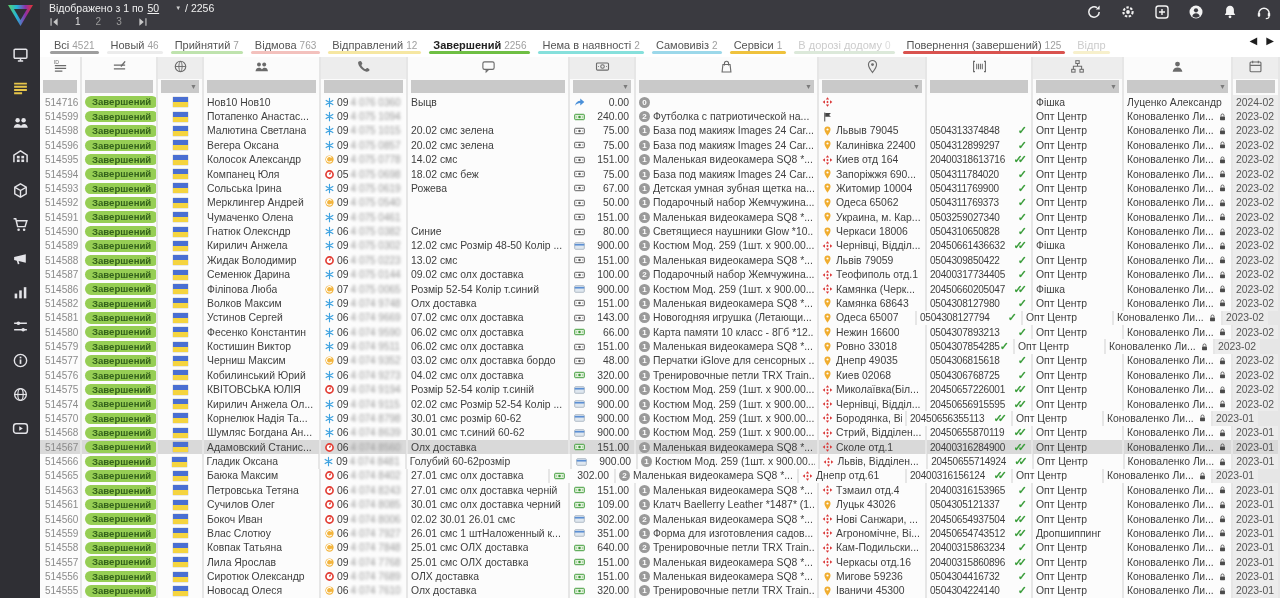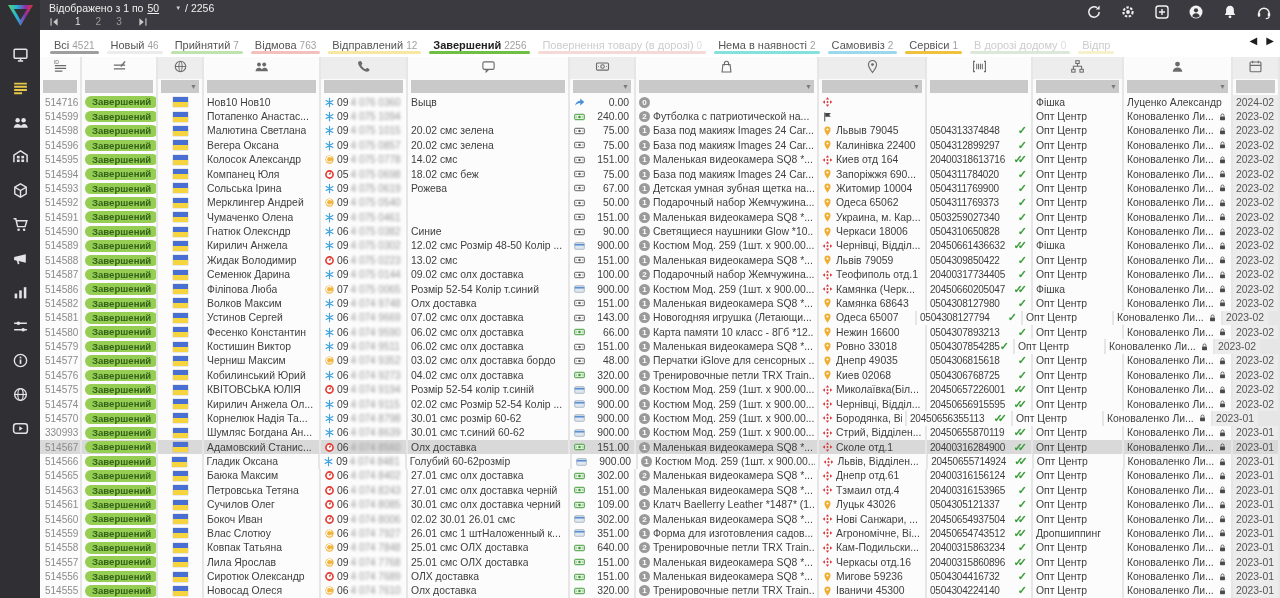--- a/index.html
+++ b/index.html
@@ -256,25 +256,25 @@
       </div>
   </header>
 
   <div id="tabs">
       <div class="tab"><span class="lbl">Всі</span><span class="cnt">4521</span><span class="ul" style="background:#9e9e9e"></span></div>
       <div class="tab"><span class="lbl">Новый</span><span class="cnt">46</span><span class="ul" style="background:#ececec"></span></div>
       <div class="tab"><span class="lbl">Прийнятий</span><span class="cnt">7</span><span class="ul" style="background:#bfe3ae"></span></div>
       <div class="tab"><span class="lbl">Відмова</span><span class="cnt">763</span><span class="ul" style="background:#f3c1bd"></span></div>
       <div class="tab"><span class="lbl">Відправлений</span><span class="cnt">12</span><span class="ul" style="background:#f6e7a2"></span></div>
       <div class="tab active"><span class="lbl">Завершений</span><span class="cnt">2256</span><span class="ul" style="background:#6fbf44"></span></div>
-      <div class="tab disabled"><span class="lbl">Повернення товару (в дорозі)</span><span class="cnt">0</span><span class="ul" style="background:#f5d9d7"></span></div>
       <div class="tab"><span class="lbl">Нема в наявності</span><span class="cnt">2</span><span class="ul" style="background:#86e0dc"></span></div>
       <div class="tab"><span class="lbl">Самовивіз</span><span class="cnt">2</span><span class="ul" style="background:#9cd8ea"></span></div>
       <div class="tab"><span class="lbl">Сервіси</span><span class="cnt">1</span><span class="ul" style="background:#efc23d"></span></div>
       <div class="tab disabled"><span class="lbl">В дорозі додому</span><span class="cnt">0</span><span class="ul" style="background:#dce9da"></span></div>
+      <div class="tab"><span class="lbl">Повернення (завершений)</span><span class="cnt">125</span><span class="ul" style="background:#d9534f"></span></div>
       <div class="tab disabled"><span class="lbl">Відпр</span><span class="ul" style="background:#f7f0cc"></span></div>
     </div>
   <div id="tab-arrows">
     <span>◀</span>
     <span>▶</span>
   </div>
 
   <div id="thead">
       <div class="hcol" style="width: 42px;">
         <div class="hic">
@@ -1071,21 +1071,21 @@
           <span class="tx">Синие</span>
         </div>
         <div class="cell c-price" style="width:66px">
           <span class="payic">
             <svg viewBox="0 0 16 16">
               <rect x="1.6" y="4.4" width="12.8" height="7.2" rx="1" fill="none" stroke="#5d5d5d" stroke-width="1.3"></rect>
               <circle cx="8" cy="8" r="1.7" fill="#5d5d5d"></circle>
               <path d="M3.4 8h1M11.6 8h1" stroke="#5d5d5d" stroke-width="1.2" fill="none"></path>
             </svg>
           </span>
-          <span class="price">90.00</span>
+          <span class="price">80.00</span>
         </div>
         <div class="cell c-product" style="width:183px">
           <span class="qty">1</span>
           <span class="tx">Светящиеся наушники Glow *10...</span>
         </div>
         <div class="cell c-city" style="width:108px">
           <span class="shipic">
             <svg viewBox="0 0 16 16">
               <path d="M8 1.4a4.4 4.4 0 0 1 4.4 4.4C12.4 9.2 8 14.8 8 14.8S3.6 9.2 3.6 5.8A4.4 4.4 0 0 1 8 1.4z" fill="#f0ad2f"></path>
               <circle cx="8" cy="5.8" r="1.6" fill="#fff"></circle>
@@ -2030,21 +2030,21 @@
               <path d="M5.4 7V5.2a2.6 2.6 0 0 1 5.2 0V7" fill="none" stroke="#4c4c4c" stroke-width="1.5"></path>
             </svg>
           </span>
         </div>
         <div class="cell c-date" style="width:47px">
           <span class="tx">2023-01</span>
         </div>
       </div>
       <div class="row">
         <div class="cell c-id" style="width:42px">
-          <span class="cid">330993</span>
+          <span class="cid">514568</span>
         </div>
         <div class="cell c-status" style="width:76px">
           <span class="pill">Завершений</span>
         </div>
         <div class="cell c-country" style="width:46px">
           <span class="uaflag">
             <i class="fb"></i>
             <i class="fy"></i>
           </span>
         </div>
@@ -2266,21 +2266,21 @@
         <div class="cell c-phone" style="width:87px">
           <span class="opic">
             <svg viewBox="0 0 16 16">
               <circle cx="8" cy="8" r="5.2" fill="#fff" stroke="#e23b32" stroke-width="2.4"></circle>
               <path d="M9.8 4.6c-1.6.5-2.7 1.8-2.6 3.5.6.5 2.3.2 2.7-1.2.3-.9 0-1.8-.1-2.3z" fill="#e23b32"></path>
             </svg>
           </span>
           <span>06</span>
           <span class="blur">4 074 8402</span>
         </div>
-        <div class="cell c-comment" style="width:162px">
+        <div class="cell c-comment" style="width:142px">
           <span class="tx">27.01 смс олх доставка</span>
         </div>
         <div class="cell c-price" style="width:66px">
           <span class="payic">
             <svg viewBox="0 0 16 16">
               <rect x="1.6" y="4.4" width="12.8" height="7.2" rx="1" fill="#e3f1dd" stroke="#3f9b3a" stroke-width="1.3"></rect>
               <circle cx="8" cy="8" r="1.7" fill="#3f9b3a"></circle>
               <path d="M3.4 8h1M11.6 8h1" stroke="#3f9b3a" stroke-width="1.2" fill="none"></path>
             </svg>
           </span>

